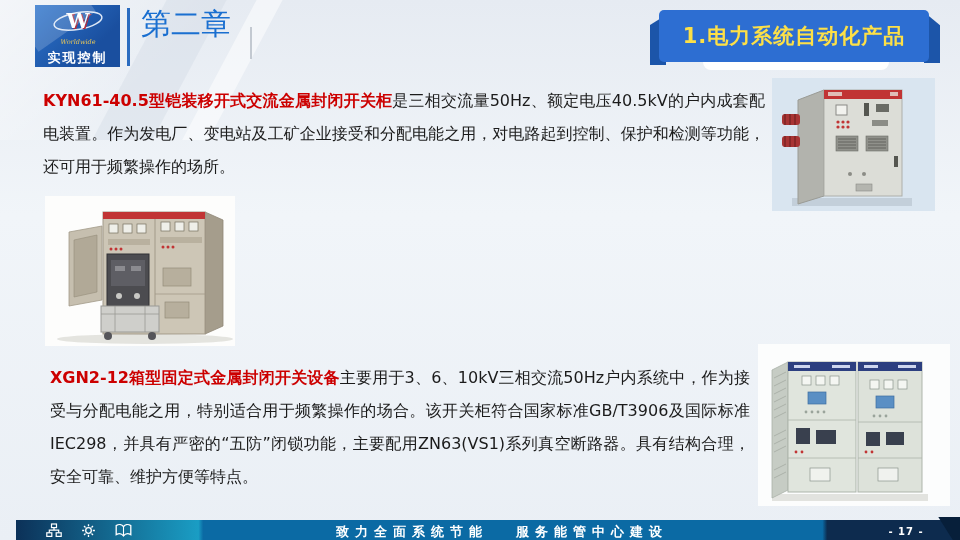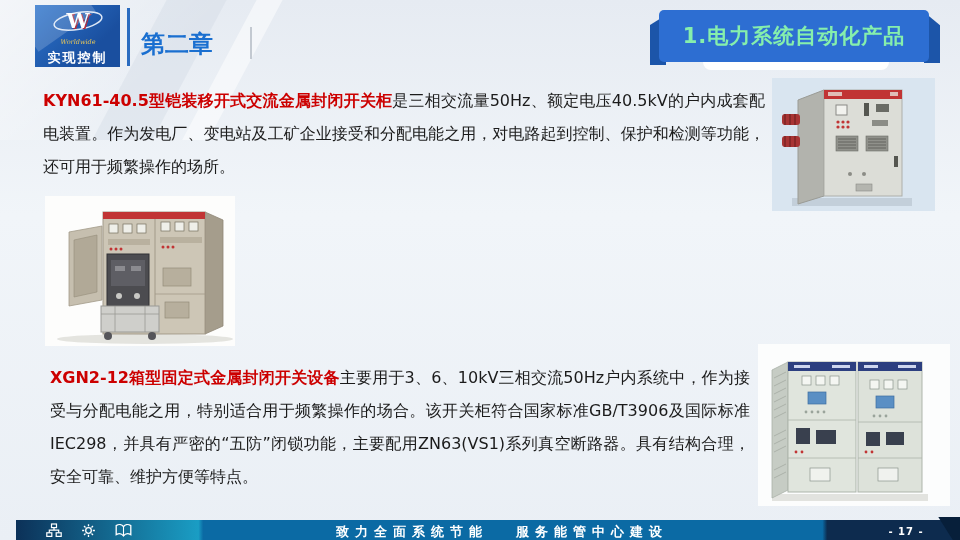--- a/index.html
+++ b/index.html
@@ -24,33 +24,33 @@
     position:absolute;left:35px;top:5px;width:85px;height:62px;
     background:linear-gradient(135deg,#2d74cc 0%,#1a4f9f 70%);
     display:flex;flex-direction:column;align-items:center;justify-content:flex-start;
     overflow:hidden;
   }
   .logo-box::before{content:'';position:absolute;left:-20px;top:-28px;width:70px;height:60px;
     background:rgba(255,255,255,.18);transform:rotate(-35deg);}
   .logo-emblem{margin-top:2px;}
   .logo-cn{color:#ffffff;font-weight:bold;font-size:13px;letter-spacing:2px;margin-top:1px;}
   .header-divider{position:absolute;left:127px;top:8px;width:3px;height:58px;background:#2b6cc0;}
-  .chapter-title{position:absolute;left:141px;top:28px;font-size:24px;font-weight:bold;color:#1a6fd0;}
+  .chapter-title{position:absolute;left:141px;top:4px;font-size:30px;font-weight:normal;color:#1a6fd0;}
   .title-sep{position:absolute;left:250px;top:27px;width:2px;height:32px;background:#c3c9d1;}
   .page-subtitle{position:absolute;left:262px;top:27px;font-size:26px;color:#848b94;}
 
   
   .banner-under{position:absolute;left:703px;top:54px;width:186px;height:16px;background:#ffffff;border-radius:8px;}
   .banner-bevel-l{position:absolute;left:650px;top:15px;width:16px;height:50px;background:#1c55a9;
     clip-path:polygon(100% 0,0 20%,0 100%,100% 100%);}
   .banner-bevel-r{position:absolute;left:924px;top:12px;width:16px;height:51px;background:#1c55a9;
     clip-path:polygon(0 0,100% 26%,100% 100%,0 100%);}
   .banner{position:absolute;left:659px;top:10px;width:270px;height:52px;background:#2d6ed2;
     border-radius:5px;display:flex;align-items:center;justify-content:center;}
-  .banner span{color:#86efac;font-size:21px;font-weight:bold;letter-spacing:1px;}
+  .banner span{color:#fde047;font-size:21px;font-weight:bold;letter-spacing:1px;}
 
   
   .para{position:absolute;font-size:16px;line-height:33px;color:#1b1b1b;text-align:justify;}
   .para .ptitle{color:#cc0000;font-weight:bold;}
   .para1{left:43px;top:84px;width:722px;}
   .para2{left:250px;top:228px;width:694px;}
   .para3{left:50px;top:361px;width:700px;}
 
   
   .photo{position:absolute;display:block;}

